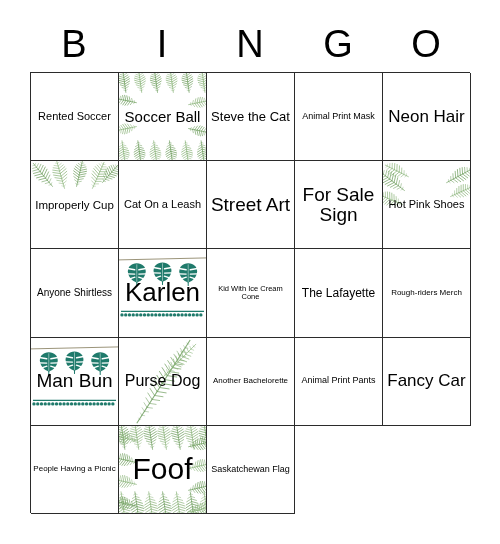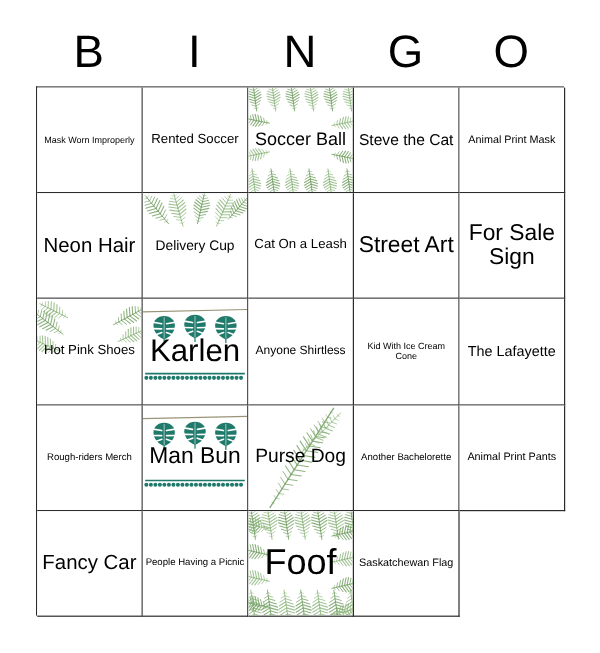--- a/index.html
+++ b/index.html
@@ -71,23 +71,20 @@
 
   <div id="header">
       <div class="hdr-letter">B</div>
       <div class="hdr-letter">I</div>
       <div class="hdr-letter">N</div>
       <div class="hdr-letter">G</div>
       <div class="hdr-letter">O</div>
     </div>
 
   <div id="grid">
-      <div class="cell fs-sm">
-        <div class="cell-text" style="font-size: 7.5px;">Mask Worn Improperly</div>
-      </div>
       <div class="cell fs-lg">
         <div class="cell-text" style="font-size: 11px;">Rented Soccer</div>
       </div>
       <div class="cell fs-lg">
         <div class="deco">
           <svg viewBox="0 0 88 88" preserveAspectRatio="none" xmlns="http://www.w3.org/2000/svg">
             <path d="M4 -2 L7 20" stroke="#6f9e5e" stroke-width="0.8" fill="none" opacity="0.85"></path>
             <path d="M4.3 0.2 L2.5 -0.3" stroke="#6f9e5e" stroke-width="0.47" stroke-linecap="round" fill="none" opacity="0.8"></path>
             <path d="M4.3 0.2 L5.9 -0.8" stroke="#6f9e5e" stroke-width="0.47" stroke-linecap="round" fill="none" opacity="0.8"></path>
             <path d="M4.6 2.4 L1.2 1.4" stroke="#6f9e5e" stroke-width="0.66" stroke-linecap="round" fill="none" opacity="0.8"></path>
@@ -497,21 +494,21 @@
             <path d="M78.4 14.8 L75.8 9.1" stroke="#6f9e5e" stroke-width="0.92" stroke-linecap="round" fill="none" opacity="0.8"></path>
             <path d="M78.4 14.8 L84.4 16.7" stroke="#6f9e5e" stroke-width="0.92" stroke-linecap="round" fill="none" opacity="0.8"></path>
             <path d="M76.8 16.6 L74.6 11.7" stroke="#6f9e5e" stroke-width="0.82" stroke-linecap="round" fill="none" opacity="0.8"></path>
             <path d="M76.8 16.6 L81.9 18.2" stroke="#6f9e5e" stroke-width="0.82" stroke-linecap="round" fill="none" opacity="0.8"></path>
             <path d="M75.2 18.4 L73.6 14.9" stroke="#6f9e5e" stroke-width="0.66" stroke-linecap="round" fill="none" opacity="0.8"></path>
             <path d="M75.2 18.4 L78.9 19.6" stroke="#6f9e5e" stroke-width="0.66" stroke-linecap="round" fill="none" opacity="0.8"></path>
             <path d="M73.6 20.2 L72.8 18.3" stroke="#6f9e5e" stroke-width="0.47" stroke-linecap="round" fill="none" opacity="0.8"></path>
             <path d="M73.6 20.2 L75.5 20.8" stroke="#6f9e5e" stroke-width="0.47" stroke-linecap="round" fill="none" opacity="0.8"></path>
           </svg>
         </div>
-        <div class="cell-text" style="font-size: 11.5px;">Delivery Cup</div>
+        <div class="cell-text" style="font-size: 11.5px;">Improperly Cup</div>
       </div>
       <div class="cell fs-md">
         <div class="cell-text" style="font-size: 11px;">Cat On a Leash</div>
       </div>
       <div class="cell fs-xl">
         <div class="cell-text" style="font-size: 19px;">Street Art</div>
       </div>
       <div class="cell fs-md">
         <div class="cell-text" style="font-size: 19px;">For Sale Sign</div>
       </div>
@@ -618,20 +615,23 @@
             <path d="M74.6 33.0 L74.6 27.7" stroke="#8bb47a" stroke-width="0.82" stroke-linecap="round" fill="none" opacity="0.8"></path>
             <path d="M74.6 33.0 L78.6 36.5" stroke="#8bb47a" stroke-width="0.82" stroke-linecap="round" fill="none" opacity="0.8"></path>
             <path d="M72.4 34.0 L72.4 30.1" stroke="#8bb47a" stroke-width="0.66" stroke-linecap="round" fill="none" opacity="0.8"></path>
             <path d="M72.4 34.0 L75.3 36.6" stroke="#8bb47a" stroke-width="0.66" stroke-linecap="round" fill="none" opacity="0.8"></path>
             <path d="M70.2 35.0 L70.2 33.0" stroke="#8bb47a" stroke-width="0.47" stroke-linecap="round" fill="none" opacity="0.8"></path>
             <path d="M70.2 35.0 L71.7 36.3" stroke="#8bb47a" stroke-width="0.47" stroke-linecap="round" fill="none" opacity="0.8"></path>
           </svg>
         </div>
         <div class="cell-text" style="font-size: 11px;">Hot Pink Shoes</div>
       </div>
+      <div class="cell fs-md">
+        <div class="cell-text" style="font-size: 10px;">Anyone Shirtless</div>
+      </div>
       <div class="cell fs-xl">
         <div class="deco">
           <svg viewBox="0 0 88 88" preserveAspectRatio="none" xmlns="http://www.w3.org/2000/svg">
             <path d="M0 11 L88 9" stroke="#9a9378" stroke-width="1" fill="none"></path>
             <path d="M 18 14.5 C 23.7 14.5 27.025 18.3 27.025 22.575 C 27.025 27.8 22.75 32.55 18 33.975 C 13.25 32.55 8.975 27.8 8.975 22.575 C 8.975 18.3 12.3 14.5 18 14.5 Z" fill="#1f7a6b"></path>
             <path d="M27.310000000000002 19.725 L20.09 20.96" stroke="#ffffff" stroke-width="1.4249999999999998" stroke-linecap="round"></path>
             <path d="M27.310000000000002 25.14 L20.09 25.33" stroke="#ffffff" stroke-width="1.4249999999999998" stroke-linecap="round"></path>
             <path d="M25.125 30.175 L19.9 28.369999999999997" stroke="#ffffff" stroke-width="1.3299999999999998" stroke-linecap="round"></path>
             <path d="M8.69 19.725 L15.91 20.96" stroke="#ffffff" stroke-width="1.4249999999999998" stroke-linecap="round"></path>
             <path d="M8.69 25.14 L15.91 25.33" stroke="#ffffff" stroke-width="1.4249999999999998" stroke-linecap="round"></path>
@@ -675,23 +675,20 @@
             <circle cx="60.0" cy="66.5" r="1.7" fill="#1f7a6b"></circle>
             <circle cx="63.8" cy="66.5" r="1.7" fill="#1f7a6b"></circle>
             <circle cx="67.6" cy="66.5" r="1.7" fill="#1f7a6b"></circle>
             <circle cx="71.4" cy="66.5" r="1.7" fill="#1f7a6b"></circle>
             <circle cx="75.2" cy="66.5" r="1.7" fill="#1f7a6b"></circle>
             <circle cx="79.0" cy="66.5" r="1.7" fill="#1f7a6b"></circle>
             <circle cx="82.8" cy="66.5" r="1.7" fill="#1f7a6b"></circle>
           </svg>
         </div>
         <div class="cell-text">Karlen</div>
-      </div>
-      <div class="cell fs-md">
-        <div class="cell-text" style="font-size: 10px;">Anyone Shirtless</div>
       </div>
       <div class="cell fs-sm">
         <div class="cell-text" style="font-size: 7.5px;">Kid With Ice Cream Cone</div>
       </div>
       <div class="cell fs-md">
         <div class="cell-text" style="font-size: 12px;">The Lafayette</div>
       </div>
       <div class="cell fs-md">
         <div class="cell-text" style="font-size: 8px;">Rough-riders Merch</div>
       </div>

